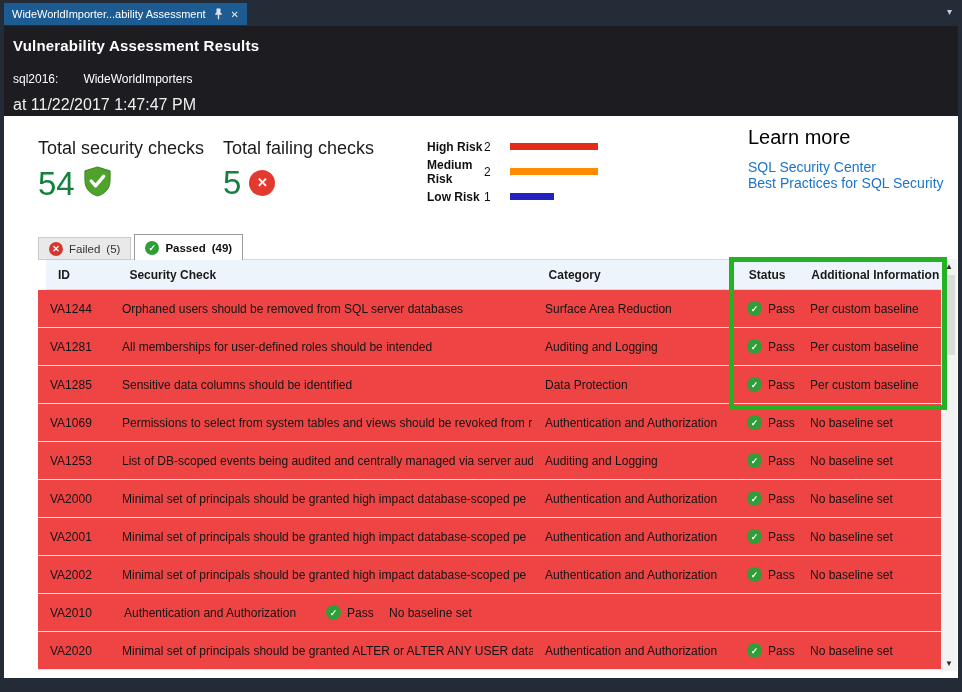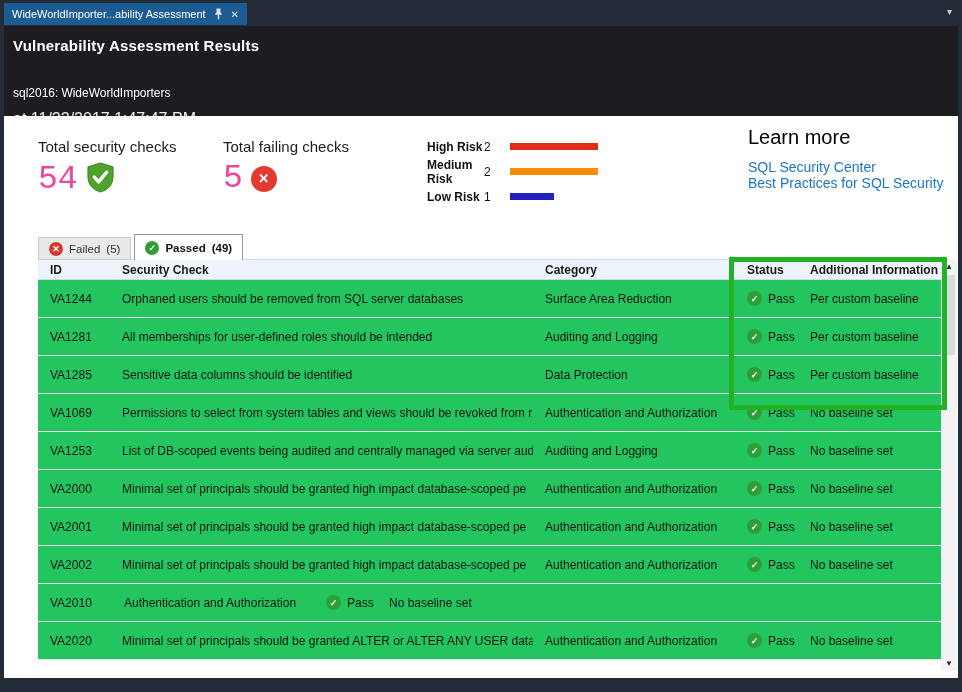--- a/index.html
+++ b/index.html
@@ -13,32 +13,32 @@
   .doc-tab { position:absolute; left:4px; top:3px; height:22px; background:#1d5c92; color:#fff;
              display:flex; align-items:center; gap:8px; padding:0 8px; font-size:11px; cursor:pointer; }
   .doc-tab .pin svg { display:block; }
   .doc-tab .close { font-size:10px; color:#e8e8e8; cursor:pointer; }
   .tb-dropdown { position:absolute; right:10px; top:6px; color:#c8ccd2; font-size:10px; cursor:pointer; }
 
   
   .header { position:absolute; top:26px; left:4px; width:954px; height:90px; background:#1c1c21;
             color:#ffffff; padding:11px 13px 0 9px; }
   .h-title { font-size:15px; font-weight:bold; letter-spacing:.2px; }
-  .h-server { margin-top:32px; font-size:12px; display:flex; gap:3px; }
+  .h-server { margin-top:18px; font-size:12px; display:flex; gap:25px; }
   .h-time { margin-top:10px; font-size:16px; color:#f0f0f0; }
 
   
   .content { position:absolute; top:116px; left:4px; width:954px; height:562px; background:#ffffff; }
 
   .metric { position:absolute; top:22px; }
   .metric-total { left:34px; }
   .metric-fail  { left:219px; }
-  .metric-label { font-size:15px; color:#1c1c1c; }
+  .metric-label { font-size:18px; color:#1c1c1c; }
   .metric-value-row { display:flex; align-items:center; gap:8px; margin-top:7px; }
-  .metric-value { font-size:33px; color:#ec4899; line-height:1;font-family:Liberation Mono, monospace; }
+  .metric-value { font-size:33px; color:#15803d; line-height:1; }
   .fail-circle { width:26px; height:26px; border-radius:50%; background:#e23a2f; color:#fff;
                  font-size:13px; font-weight:bold; display:flex; align-items:center; justify-content:center; }
 
   .risk-legend { position:absolute; left:394px; top:18px; }
   .risk-row { display:flex; align-items:center; height:25px; }
   .risk-label { width:86px; font-size:12px; font-weight:bold; color:#111;padding-left:29px; }
   .risk-count { width:26px; font-size:12px; color:#111; }
   .risk-bar { height:7px; display:inline-block; }
 
   .learn-more { position:absolute; left:744px; top:10px; }
@@ -51,25 +51,25 @@
   .tab { display:flex; align-items:center; gap:6px; padding:0 10px; font-size:11.5px; cursor:pointer; }
   .tab-inactive { height:23px; background:#e9e9e9; border:1px solid #c9c9c9; color:#333; }
   .tab-active { height:26px; background:#fff; border:1px solid #9a9a9a; border-bottom:none; font-weight:bold; color:#111; }
   .icon-dot { width:14px; height:14px; border-radius:50%; color:#fff; font-size:9px; font-weight:bold;
               display:flex; align-items:center; justify-content:center; flex:0 0 14px; }
   .dot-red { background:#d33a2f; }
   .dot-green { background:#2f9e38; }
 
   
   .table { position:absolute; left:34px; top:143px; width:905px; }
-  .thead { display:flex; align-items:center; height:21px; background:#edf4fb;
+  .thead { display:flex; align-items:center; height:31px; background:#edf4fb;
            border-top:1px solid #c9dcec; border-bottom:1px solid #c9dcec;
-           font-size:12px; font-weight:bold; color:#1a1a1a; }
+           font-size:12px; font-weight:bold; color:#1a1a1a;margin-left:8px; }
   .trow { display:flex; align-items:center; height:38px; border-bottom:1px solid #ebebeb;
-          font-size:12px; color:#141414; background:#22c55e; }
+          font-size:12px; color:#141414; background:#ef4444; }
   .cell { padding-left:12px; overflow:hidden; white-space:nowrap; }
   .c-id { width:74px; }
   .c-check { width:421px; padding-left:10px; }
   .c-cat { width:202px; }
   .c-status { width:63px; display:flex; align-items:center; gap:6px; }
   .c-info { width:145px; }
   .pass-dot { width:15px; height:15px; border-radius:50%; background:#2f9e38; color:#fff; font-size:9px;
               font-weight:bold; display:flex; align-items:center; justify-content:center; flex:0 0 15px; }
 
   

